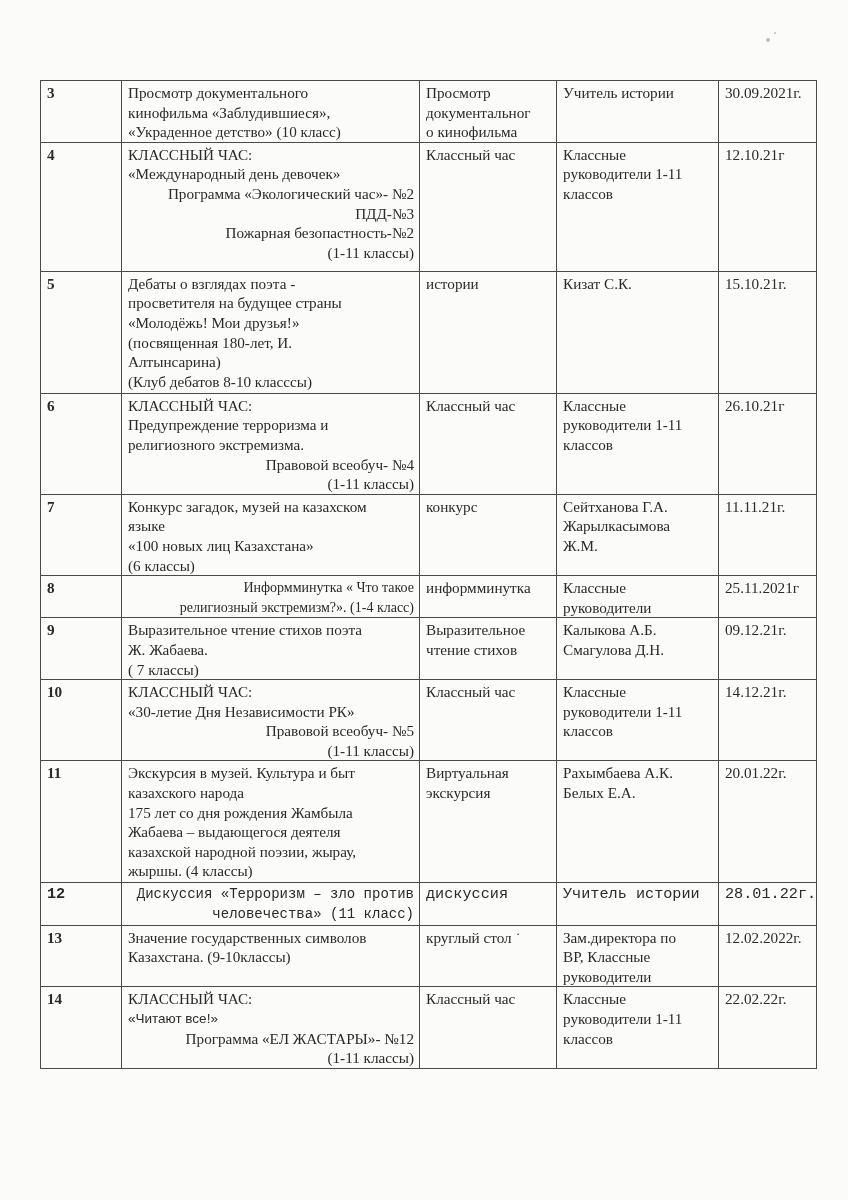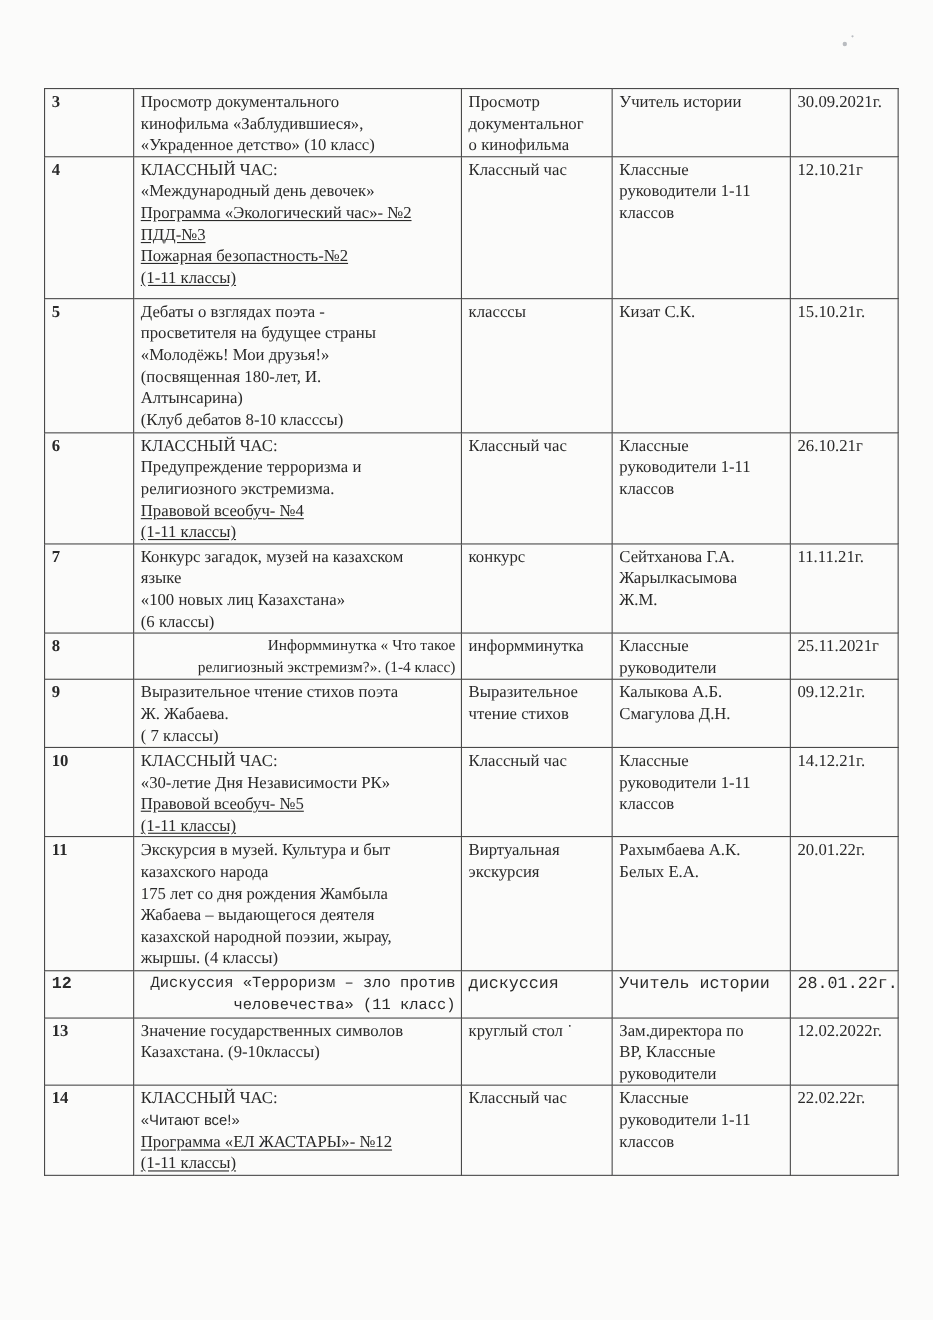--- a/index.html
+++ b/index.html
@@ -22,21 +22,21 @@
     line-height: 19.6px;
   }
   table.plan td {
     border: 1.3px solid #4a4a4a;
     vertical-align: top;
     padding: 2px 5px 0 6px;
     overflow: hidden;
   }
   td.num { font-weight: bold; padding-left: 7px; }
   .line { display: block; white-space: nowrap; }
-  .u { text-decoration: underline; text-underline-offset: 2px; }
+  .u { text-underline-offset: 2px; text-align: right; }
   .sm { font-size: 14px; text-align: right; }
   .sans { font-family: "Liberation Sans", "DejaVu Sans", sans-serif; font-size: 13.5px; }
 </style>
 </head>
 <body>
 
 <span class="speck" style="left:766px;top:38px;width:4px;height:4px;"></span>
 <span class="speck" style="left:774px;top:32px;width:2px;height:2px;"></span>
 
 <table class="plan">
@@ -89,21 +89,21 @@
         <td class="num">5</td>
         <td>
           <span class="line">Дебаты о взглядах поэта -</span>
           <span class="line">просветителя на будущее страны</span>
           <span class="line">«Молодёжь! Мои друзья!»</span>
           <span class="line">(посвященная 180-лет, И.</span>
           <span class="line">Алтынсарина)</span>
           <span class="line">(Клуб дебатов 8-10 класссы)</span>
         </td>
         <td>
-          <span class="line">класссы</span>
+          <span class="line">истории</span>
         </td>
         <td>
           <span class="line">Кизат С.К.</span>
         </td>
         <td>15.10.21г.</td>
       </tr>
       <tr style="height: 93px;">
         <td class="num">6</td>
         <td>
           <span class="line">КЛАССНЫЙ ЧАС:</span>

